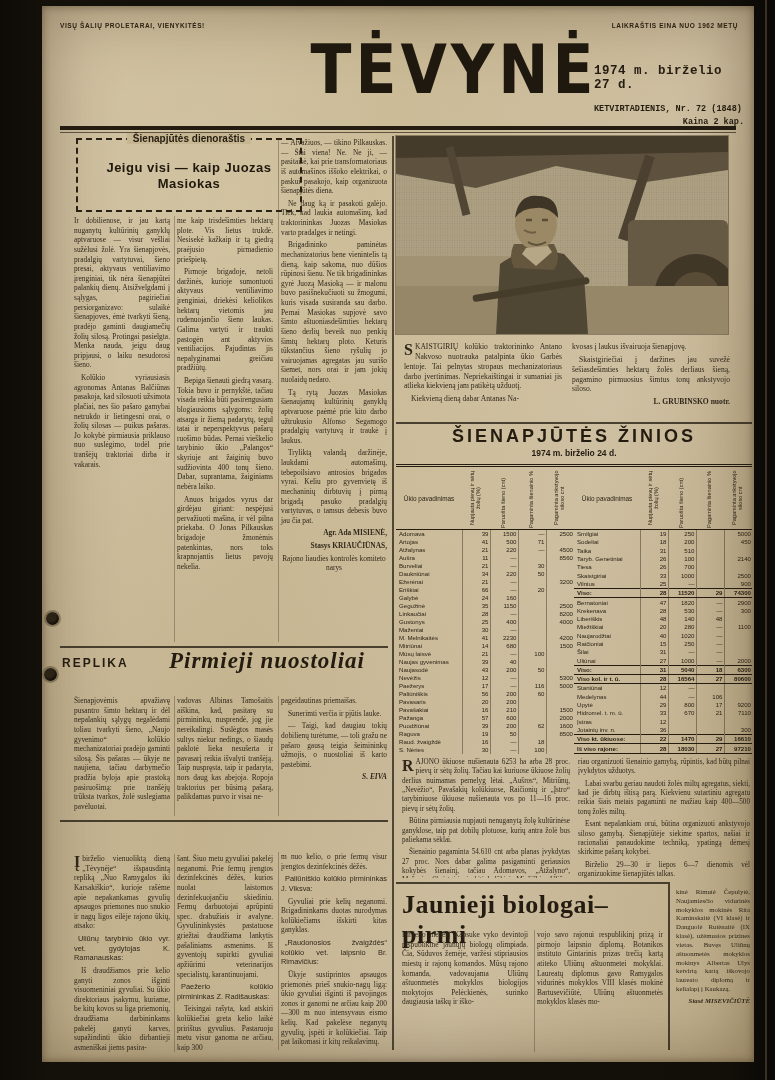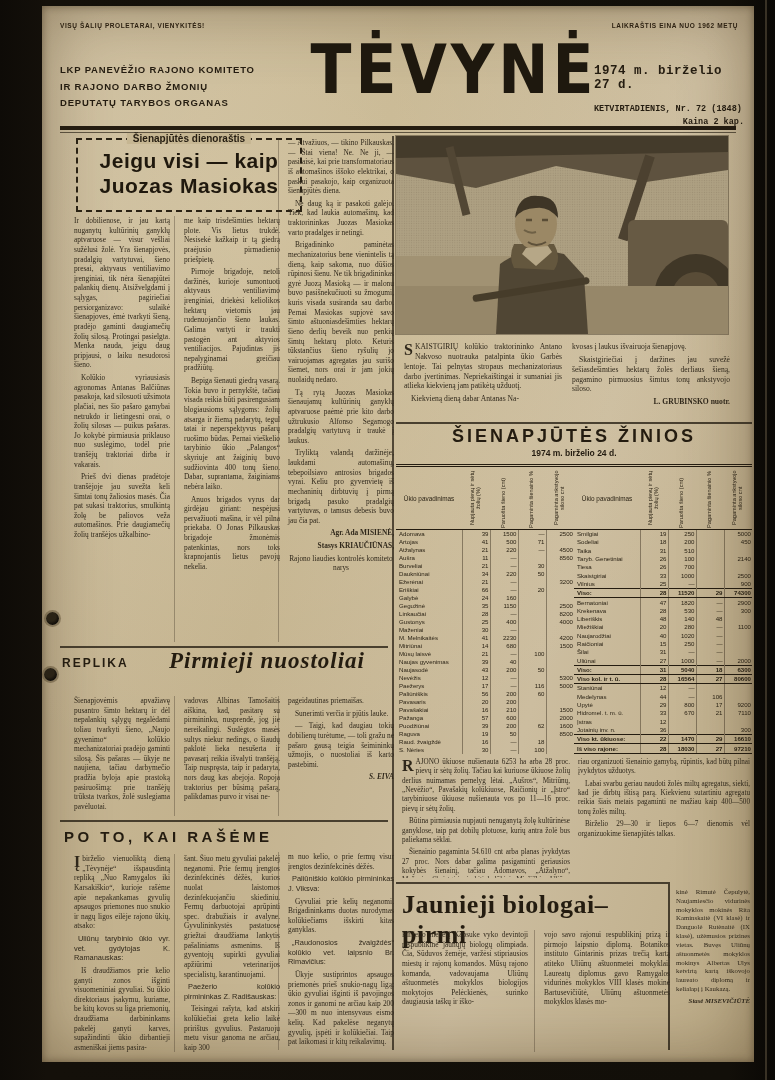--- a/index.html
+++ b/index.html
@@ -43,30 +43,30 @@
 
   
   .col{position:absolute;overflow:hidden;text-align:justify;font-size:7.4px;line-height:1.3;color:#30281b;}
   .col p{margin:0 0 3px 0;text-indent:7px;}
   .col p.nofirst{text-indent:0;}
   .col p.b{font-family:"Liberation Sans",sans-serif;font-weight:normal;text-indent:4px;}
   .col p.sig{text-align:right;font-weight:bold;text-indent:0;}
   .col p.sigi{text-align:right;font-weight:bold;font-style:italic;text-indent:0;}
   .col p.ctr{text-align:center;text-indent:0;}
   .col p.dc::first-letter{float:left;font-size:16px;line-height:.85;font-weight:bold;padding:1px 2px 0 0;}
-  .colline{border-left:1px solid rgba(60,50,34,.35);padding-left:9px;}
+  .colline{border-left:1px solid rgba(60,50,34,.35);padding-left:2px;}
 
   
   .leadbox{position:absolute;left:34px;top:132px;width:222px;height:70px;
     border:2px dashed #2a2214;}
   .kicker{position:absolute;left:50%;top:-7px;transform:translateX(-50%);
     background:#c6b692;padding:0 6px;white-space:nowrap;
     font-family:"Liberation Sans",sans-serif;font-weight:bold;font-size:10px;color:#241c10;}
-  .leadhead{margin-top:8px;text-align:center;font-family:"Liberation Sans",sans-serif;
-    font-weight:900;font-size:21px;line-height:1.2;letter-spacing:.5px;color:#1f180d;}
+  .leadhead{margin-top:20px;text-align:center;font-family:"Liberation Sans",sans-serif;
+    font-weight:900;font-size:13px;line-height:1.2;letter-spacing:.5px;color:#1f180d;}
 
   
   .photo{position:absolute;left:354px;top:130px;width:332px;height:198px;
     box-shadow:0 0 0 1px rgba(40,30,15,.4);}
   .photo svg{display:block;width:100%;height:100%;}
 
   
   .tbl-title{position:absolute;left:354px;top:420px;width:356px;text-align:center;
     font-family:"Liberation Sans",sans-serif;font-weight:bold;font-size:18px;letter-spacing:3px;color:#241c10;}
   .tbl-sub{position:absolute;left:354px;top:442px;width:356px;text-align:center;
@@ -108,44 +108,38 @@
 </style>
 </head>
 <body>
 
 <div class="sliver"></div>
 
 <div id="paper">
 
   <div class="slogan">VISŲ ŠALIŲ PROLETARAI, VIENYKITĖS!</div>
   <div class="since">LAIKRAŠTIS EINA NUO 1962 METŲ</div>
-  <div class="organ">
-    <div>LKP PANEVĖŽIO RAJONO KOMITETO</div>
-    <div>IR RAJONO DARBO ŽMONIŲ</div>
-    <div>DEPUTATŲ TARYBOS ORGANAS</div>
-  </div>
   <div class="logo">TĖVYNĖ</div>
   <div class="dateline">
     <div class="d1">1974 m. birželio 27 d.</div>
     <div class="d2">KETVIRTADIENIS, Nr. 72 (1848)</div>
     <div class="d3">Kaina 2 kap.</div>
   </div>
   <div class="mastrule"></div>
   <div class="mastrule2"></div>
 
   <div class="vdivider"></div>
 
   <div class="leadbox">
     <div class="kicker">Šienapjūtės dienoraštis</div>
     <div class="leadhead">Jeigu visi — kaip Juozas Masiokas</div>
   </div>
   <div class="col" style="left:32px;top:210px;width:96px;height:426px;">
       <p class="nofirst">Ir dobilienose, ir jau kartą nuganytų kultūrinių ganyklų aptvaruose — visur vešliai sužėlusi žolė. Yra šienapjovės, pradalgių vartytuvai, šieno presai, aktyvaus ventiliavimo įrenginiai, tik nėra šienapjūtei palankių dienų. Atsižvelgdami į sąlygas, pagiriečiai persiorganizavo: sulaikė šienapjoves, ėmė tvarkyti šieną, pradėjo gaminti daugiamečių žolių silosą. Protingai pasielgta. Menka nauda, jeigu daug pripjausi, o laiku nesudorosi šieno.</p>
       <p>Kolūkio vyriausiasis agronomas Antanas Balčiūnas pasakoja, kad silosuoti užsimota plačiai, nes šio pašaro gamybai netrukdo ir lietingesni orai, o žolių silosas — puikus pašaras. Jo kokybė pirmiausia priklauso nuo suslėgimo, todėl prie tranšėjų traktoriai dirba ir vakarais.</p>
-      <p>Prieš dvi dienas pradėtoje tranšėjoje jau suvežta keli šimtai tonų žaliosios masės. Čia pat sukasi traktorius, smulkintą žolę be paliovos veža automašinos. Prie daugiamečių žolių tranšėjos užkalbino-</p>
     </div>
   <div class="col colline" style="left:132px;top:210px;width:96px;height:426px;">
       <p class="nofirst">me kaip trisdešimties hektarų plote. Vis lietus trukdė. Nesisekė kažkaip ir tą giedrą praėjusio pirmadienio priešpietę.</p>
       <p>Pirmoje brigadoje, netoli daržinės, kurioje sumontuoti aktyvaus ventiliavimo įrenginiai, driekėsi keliolikos hektarų vietomis jau rudenuojančio šieno laukas. Galima vartyti ir traukti pastogėn ant aktyvios ventiliacijos. Pajudintas jis nepalyginamai greičiau pradžiūtų.</p>
       <p>Bepiga šienauti giedrą vasarą. Tokia buvo ir pernykštė, tačiau visada reikia būti pasirengusiam blogiausioms sąlygoms: žolių atsarga ir žiemą padarytų, tegul tatai ir neperspektyvus pašarų ruošimo būdas. Pernai vieškelio tarybinio ūkio „Palangos“ skyriuje ant žaiginių buvo sudžiovinta 400 tonų šieno. Dabar, suprantama, žaiginiams nebėra laiko.</p>
       <p>Anuos brigados vyrus dar girdėjau giriant: nespėjusi pervažiuoti mašina, ir vėl pilna priekaba. O Jonas Pilkauskas brigadoje žmonėmis patenkintas, nors toks krapnojantis lietus pavojų nekelia.</p>
     </div>
   <div class="col colline" style="left:236px;top:132px;width:106px;height:504px;">
       <p class="nofirst">— Atvažiuos, — tikino Pilkauskas. — Štai viena! Ne. Ne ji, — pasitaisė, kai prie transformatoriaus iš automašinos iššoko elektrikai, o paskui pasakojo, kaip organizuota šienapjūtės diena.</p>
       <p>Ne daug ką ir pasakoti galėjo. Tiek, kad laukia automašinų, kad traktorininkas Juozas Masiokas varto pradalges ir netingi.</p>
@@ -169,21 +163,20 @@
     </div>
   <div class="col colline" style="left:236px;top:690px;width:106px;height:120px;">
       <p class="nofirst">pageidautinas priemaišas.</p>
       <p>Sunerimti verčia ir pjūtis lauke.</p>
       <p>— Taigi, kad daugiau tokių dobilienų turėtume, — toli gražu ne pašaro gausą teigia šeimininkų užmojis, o nuostoliai iš karto pastebimi.</p>
       <p class="sigi">S. EIVA</p>
     </div>
 
   <div class="hrule" style="left:18px;top:814px;width:328px;"></div>
 
-  <div class="poto-head">PO TO, KAI RAŠĖME</div>
   <div class="col" style="left:32px;top:848px;width:96px;height:198px;">
       <p class="dc nofirst">Į birželio vienuoliktą dieną „Tėvynėje“ išspausdintą repliką „Nuo Ramygalos iki Karsakiškio“, kurioje rašėme apie nepakankamas gyvulių apsaugos priemones nuo snukio ir nagų ligos eilėje rajono ūkių, atsako:</p>
       <p class="b">Uliūnų tarybinio ūkio vyr. vet. gydytojas K. Ramanauskas:</p>
       <p>Iš draudžiamos prie kelio ganyti zonos išginti visuomeniniai gyvuliai. Su ūkio direktoriaus įsakymu, kuriame, be kitų kovos su liga priemonių, draudžiama darbininkams pakelėj ganyti karves, supažindinti ūkio dirbantieji asmeniškai jiems pasira-</p>
     </div>
   <div class="col colline" style="left:132px;top:848px;width:96px;height:198px;">
       <p class="nofirst">šant. Šiuo metu gyvuliai pakelėj neganomi. Prie fermų įrengtos dezinfekcinės dėžės, kurios nuolat laistomos dezinfekuojančiu skiediniu. Fermų darbuotojai aprūpinti spec. drabužiais ir avalyne. Gyvulininkystės pastatuose griežtai draudžiama lankytis pašaliniams asmenims. Iš gyventojų supirkti gyvuliai apžiūrimi veterinarijos specialistų, karantinuojami.</p>
       <p class="b">Paežerio kolūkio pirmininkas Z. Radišauskas:</p>
       <p>Teisingai rašyta, kad atskiri kolūkiečiai greta kelio laikė pririštus gyvulius. Pastaruoju metu visur ganoma ne arčiau, kaip 300</p>
     </div>
@@ -667,20 +660,21 @@
   </div>
 
   <div class="col" style="left:360px;top:752px;width:168px;height:120px;font-size:7.2px;">
       <p class="dc nofirst">RAJONO ūkiuose nušienauta 6253 ha arba 28 proc. pievų ir sėtų žolių. Tačiau kai kuriuose ūkiuose žolių derlius nuimamas pernelyg lėtai. „Aušros“, Mitriūnų, „Nevėžio“, Pavašakių kolūkiuose, Raičionių ir „Įstro“ tarybiniuose ūkiuose nušienauta vos po 11—16 proc. pievų ir sėtų žolių.</p>
       <p>Būtina pirmiausia nupjauti nenuganytą žolę kultūrinėse ganyklose, taip pat dobilų plotuose, kurių antra žolė bus paliekama sėklai.</p>
       <p>Šienainio pagaminta 54.610 cnt arba planas įvykdytas 27 proc. Nors dabar galima pasigaminti geriausios kokybės šienainį, tačiau Adomavos, „Atžalyno“, Maženių, Skaistgirių ir kiti kolūkiai, Miežiškių, Uliūnų tarybiniai ūkiai nepradėjo jo gamybos. Ūkių specialistai privalo ge-</p>
     </div>
   <div class="col" style="left:536px;top:752px;width:172px;height:120px;font-size:7.2px;">
       <p class="nofirst">riau organizuoti šienainio gamybą, rūpintis, kad būtų pilnai įvykdytos užduotys.</p>
       <p>Labai svarbu geriau naudoti žolės miltų agregatus, siekti, kad jie dirbtų ištisą parą. Kiekvienu sutartiniu agregatu reikia šiais metais pagaminti ne mažiau kaip 400—500 tonų žolės miltų.</p>
+      <p>Esant nepalankiam orui, būtina organizuoti ankstyvojo siloso gamybą. Šienapjūtėje siekime spartos, našiai ir racionaliai panaudokime techniką, ypatingą dėmesį skirkime pašarų kokybei.</p>
       <p>Birželio 29—30 ir liepos 6—7 dienomis vėl organizuokime šienapjūtės talkas.</p>
     </div>
 
   <div class="bio-rule"></div>
   <div class="bio-vrule"></div>
   <div class="bio-head">Jaunieji biologai–pirmi</div>
   <div class="col colline" style="left:492px;top:924px;width:126px;height:122px;">
       <p class="nofirst">vojo savo rajonui respublikinį prizą ir pirmojo laipsnio diplomą. Botanikos instituto Gintarinis prizas trečią kartą atiteko Uliūnų aštuonmetei mokyklai. Laureatų diplomus gavo Ramygalos vidurinės mokyklos VIII klasės mokinė Bartusevičiūtė, Uliūnų aštuonmetės mokyklos klasės mo-</p>
     </div>
   <div class="col" style="left:360px;top:924px;width:126px;height:122px;">

